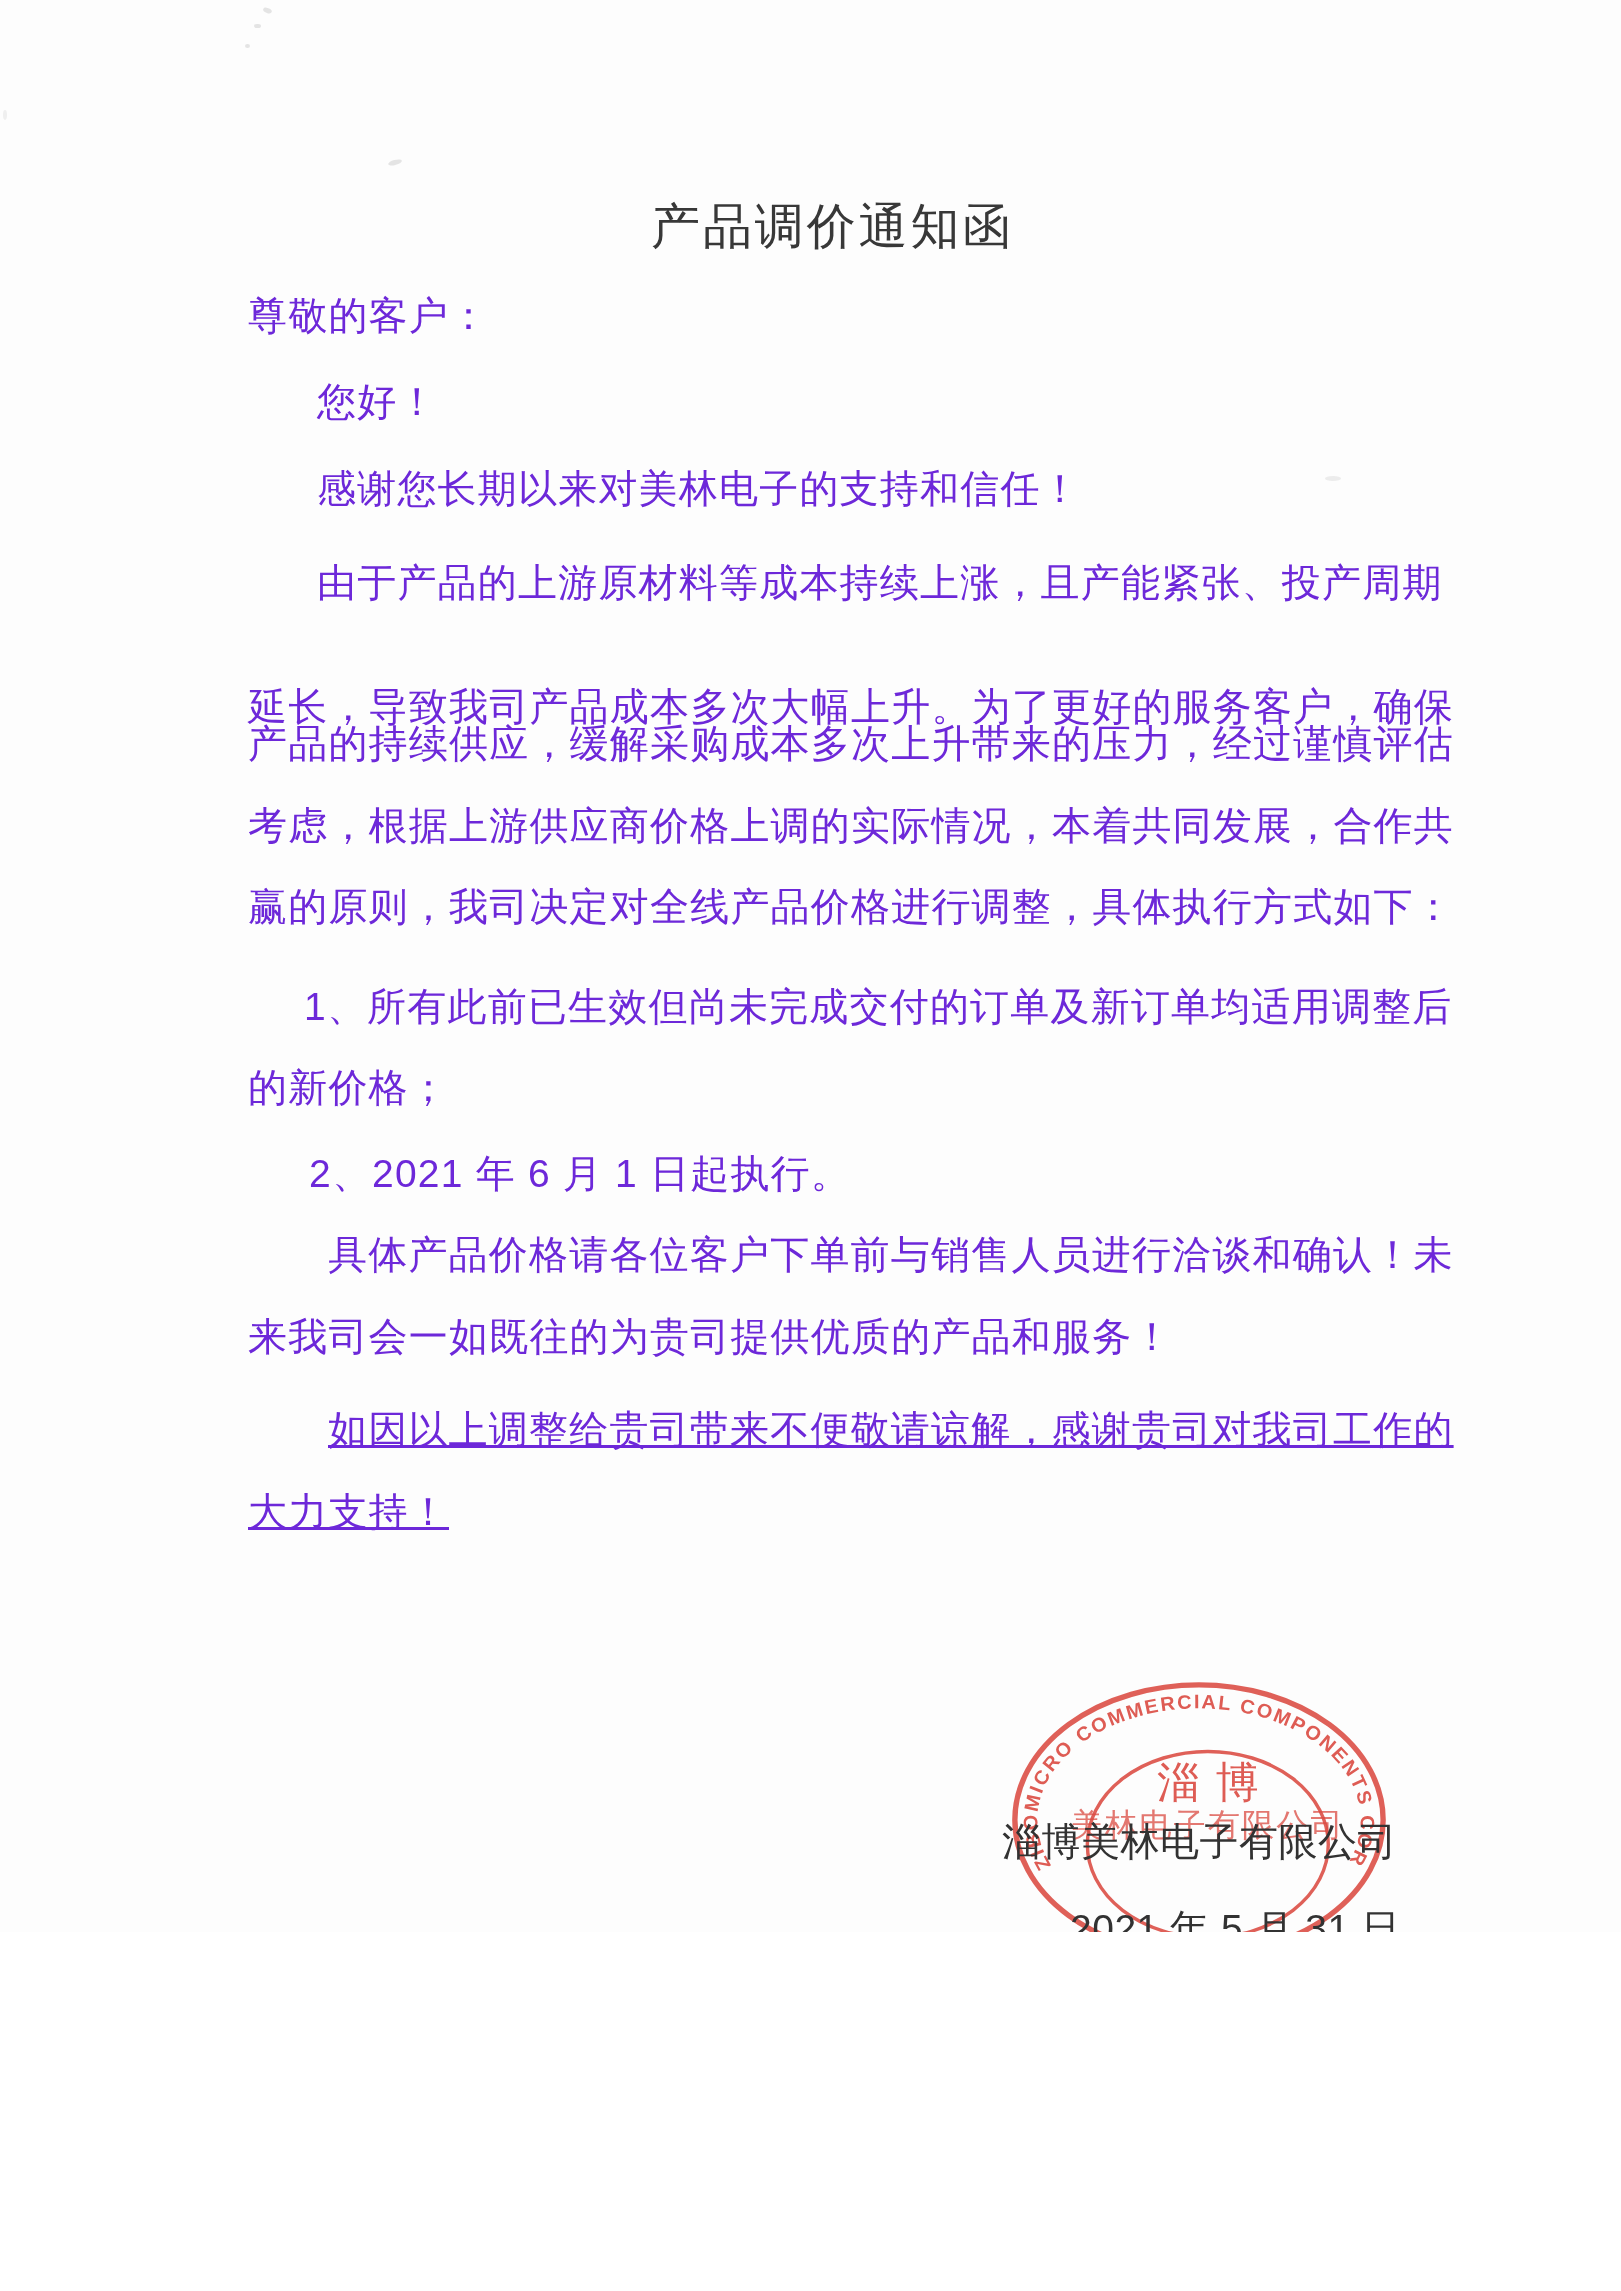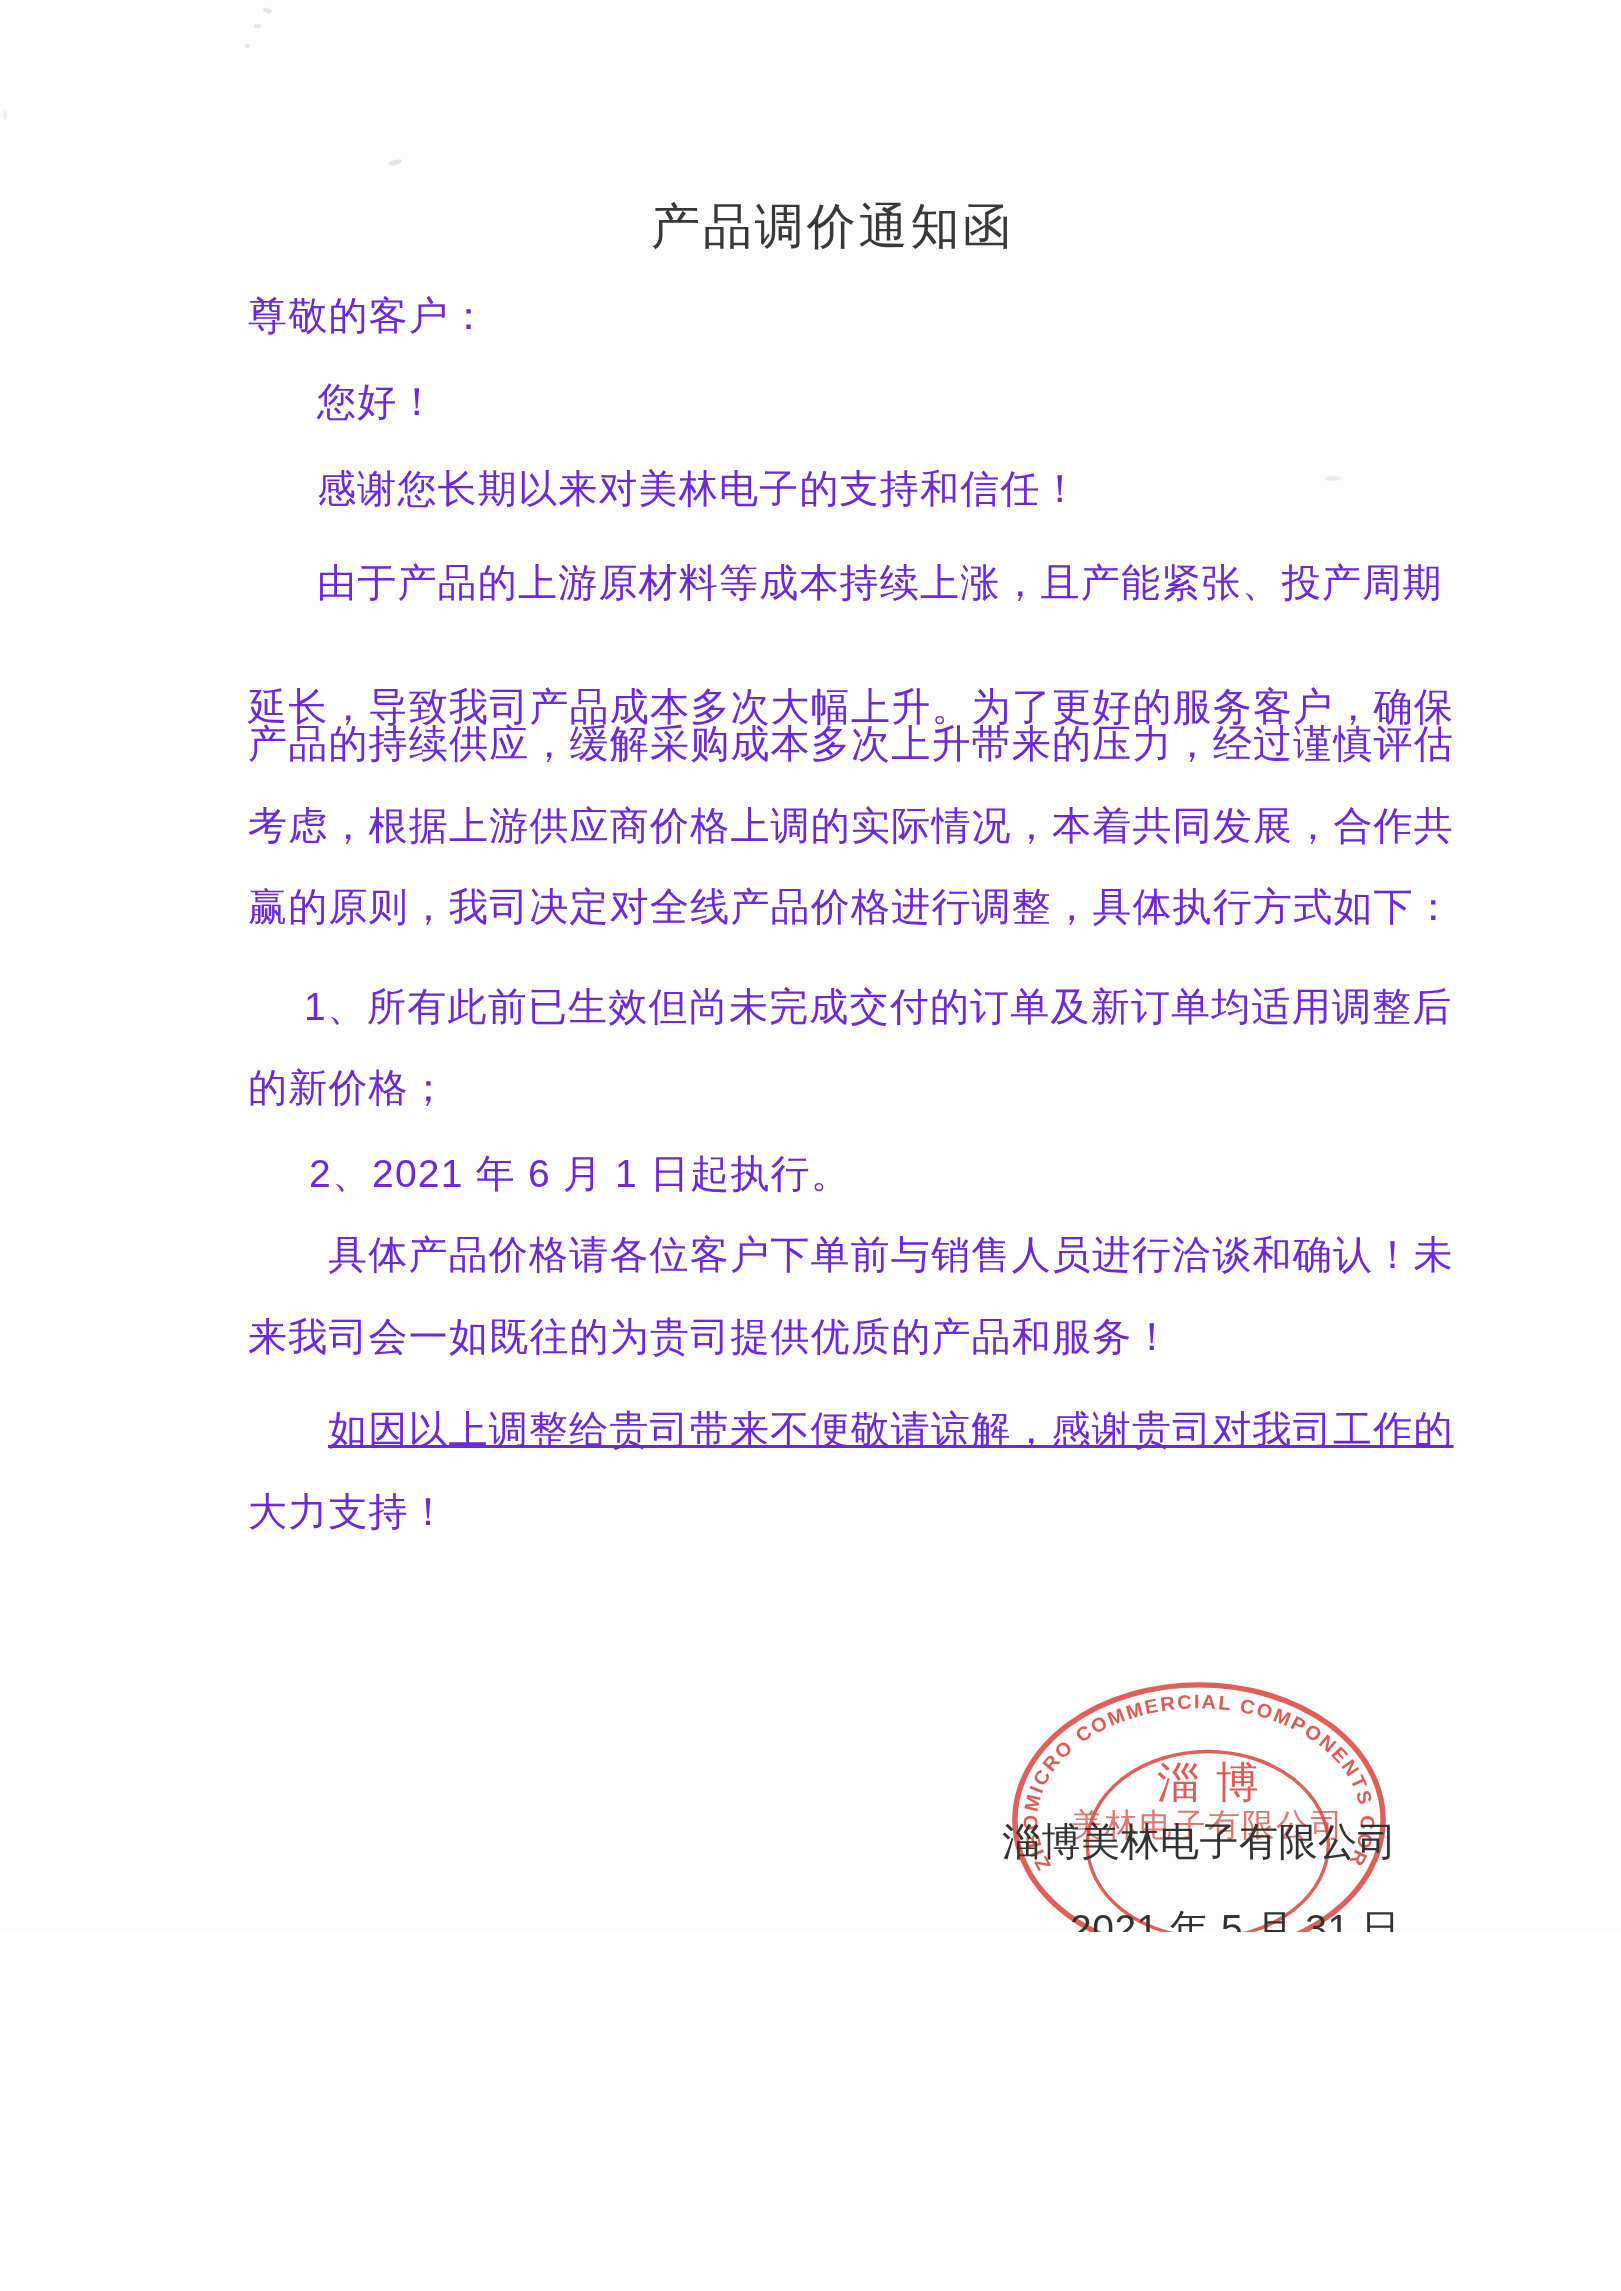--- a/index.html
+++ b/index.html
@@ -69,21 +69,21 @@
   <div class="line" style="left:248px; top:642px;margin-top:43px;">延长，导致我司产品成本多次大幅上升。为了更好的服务客户，确保</div>
   <div class="line" style="left:248px; top:722px;">产品的持续供应，缓解采购成本多次上升带来的压力，经过谨慎评估</div>
   <div class="line" style="left:248px; top:804px;">考虑，根据上游供应商价格上调的实际情况，本着共同发展，合作共</div>
   <div class="line" style="left:248px; top:885px;">赢的原则，我司决定对全线产品价格进行调整，具体执行方式如下：</div>
   <div class="line" style="left:304px; top:985px;">1、所有此前已生效但尚未完成交付的订单及新订单均适用调整后</div>
   <div class="line" style="left:248px; top:1066px;">的新价格；</div>
   <div class="line" style="left:309px; top:1152px;">2、2021 年 6 月 1 日起执行。</div>
   <div class="line" style="left:328px; top:1233px;">具体产品价格请各位客户下单前与销售人员进行洽谈和确认！未</div>
   <div class="line" style="left:248px; top:1315px;">来我司会一如既往的为贵司提供优质的产品和服务！</div>
   <div class="line" style="left:328px; top:1408px;text-decoration:underline;">如因以上调整给贵司带来不便敬请谅解，感谢贵司对我司工作的</div>
-  <div class="line" style="left:248px; top:1490px;">大力支持！</div>
+  <div class="line" style="left:248px; top:1490px;text-decoration:underline;">大力支持！</div>
 
   <svg class="stamp-svg" viewBox="0 0 396 292">
     <g stroke="#db4b42" fill="none" opacity="0.88">
       <ellipse cx="198" cy="145" rx="188" ry="138" stroke-width="5.5"></ellipse>
       <ellipse cx="207" cy="170" rx="123" ry="95" stroke-width="3.5"></ellipse>
     </g>
     <path id="stamp-arc" d="M 48.5 193.2 A 165 114 0 1 1 347.5 193.2" fill="none" stroke="none"></path>
     <text font-size="20" font-weight="600" fill="#db4b42" opacity="0.9" letter-spacing="2">
       <textPath href="#stamp-arc" startOffset="2" textLength="558" lengthAdjust="spacingAndGlyphs">ZIBOMICRO  COMMERCIAL  COMPONENTS  CORP.</textPath>
     </text>

